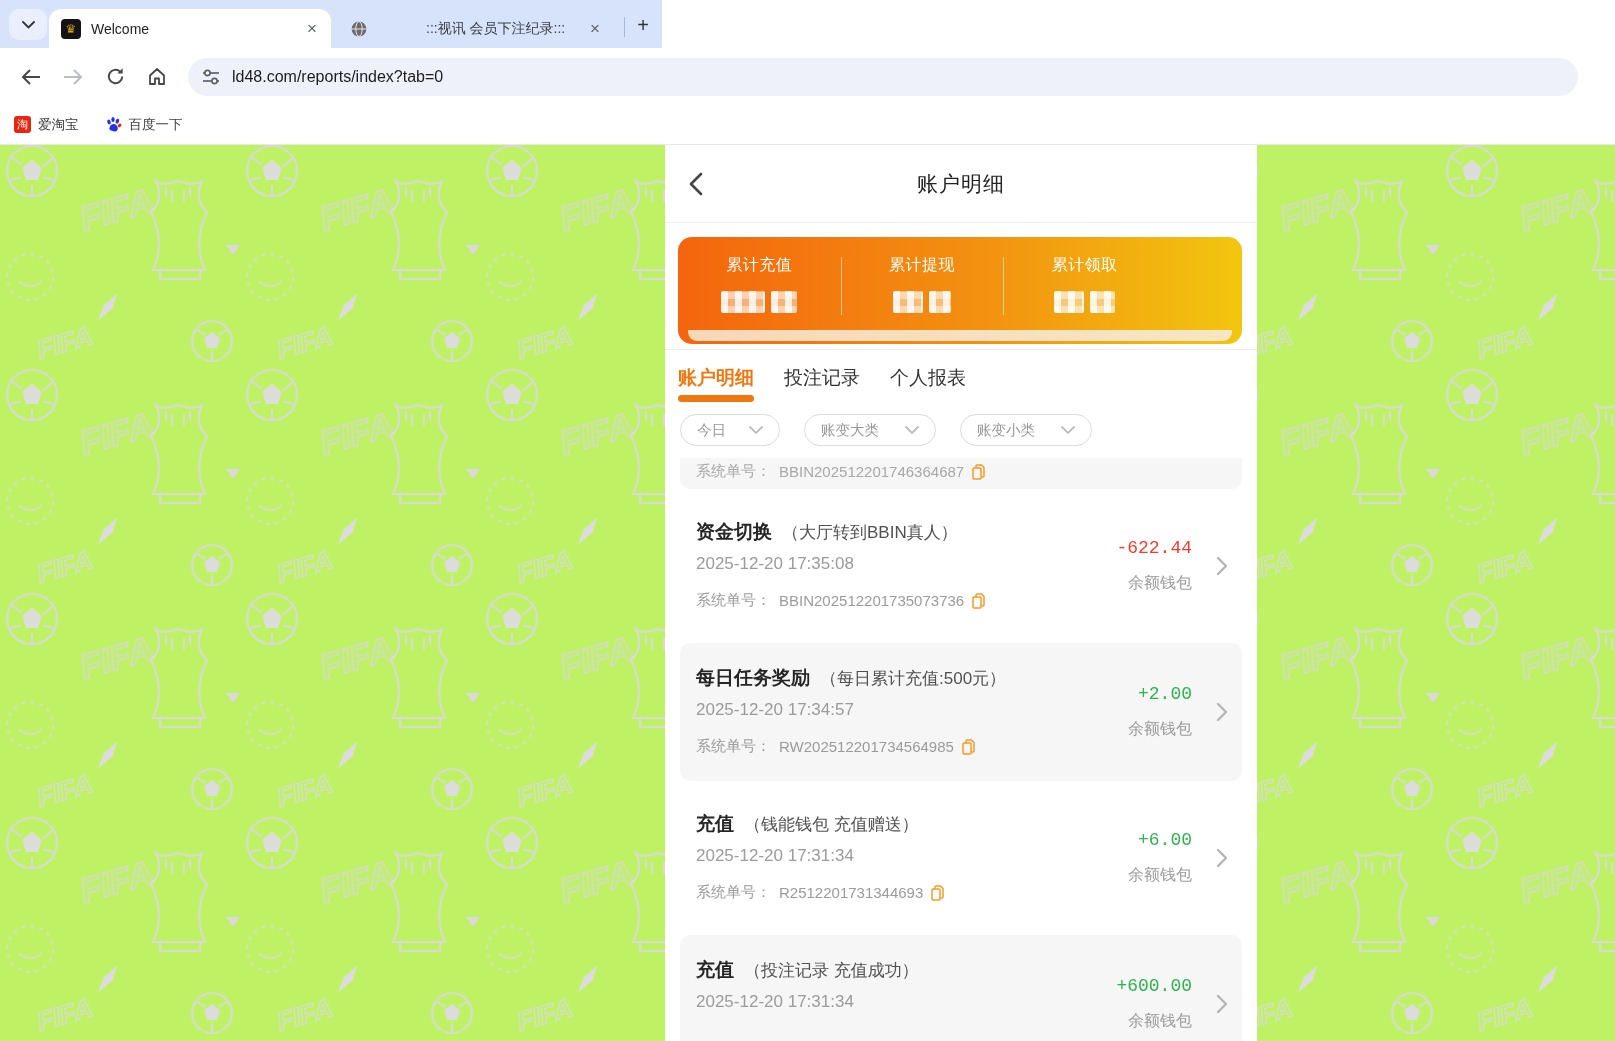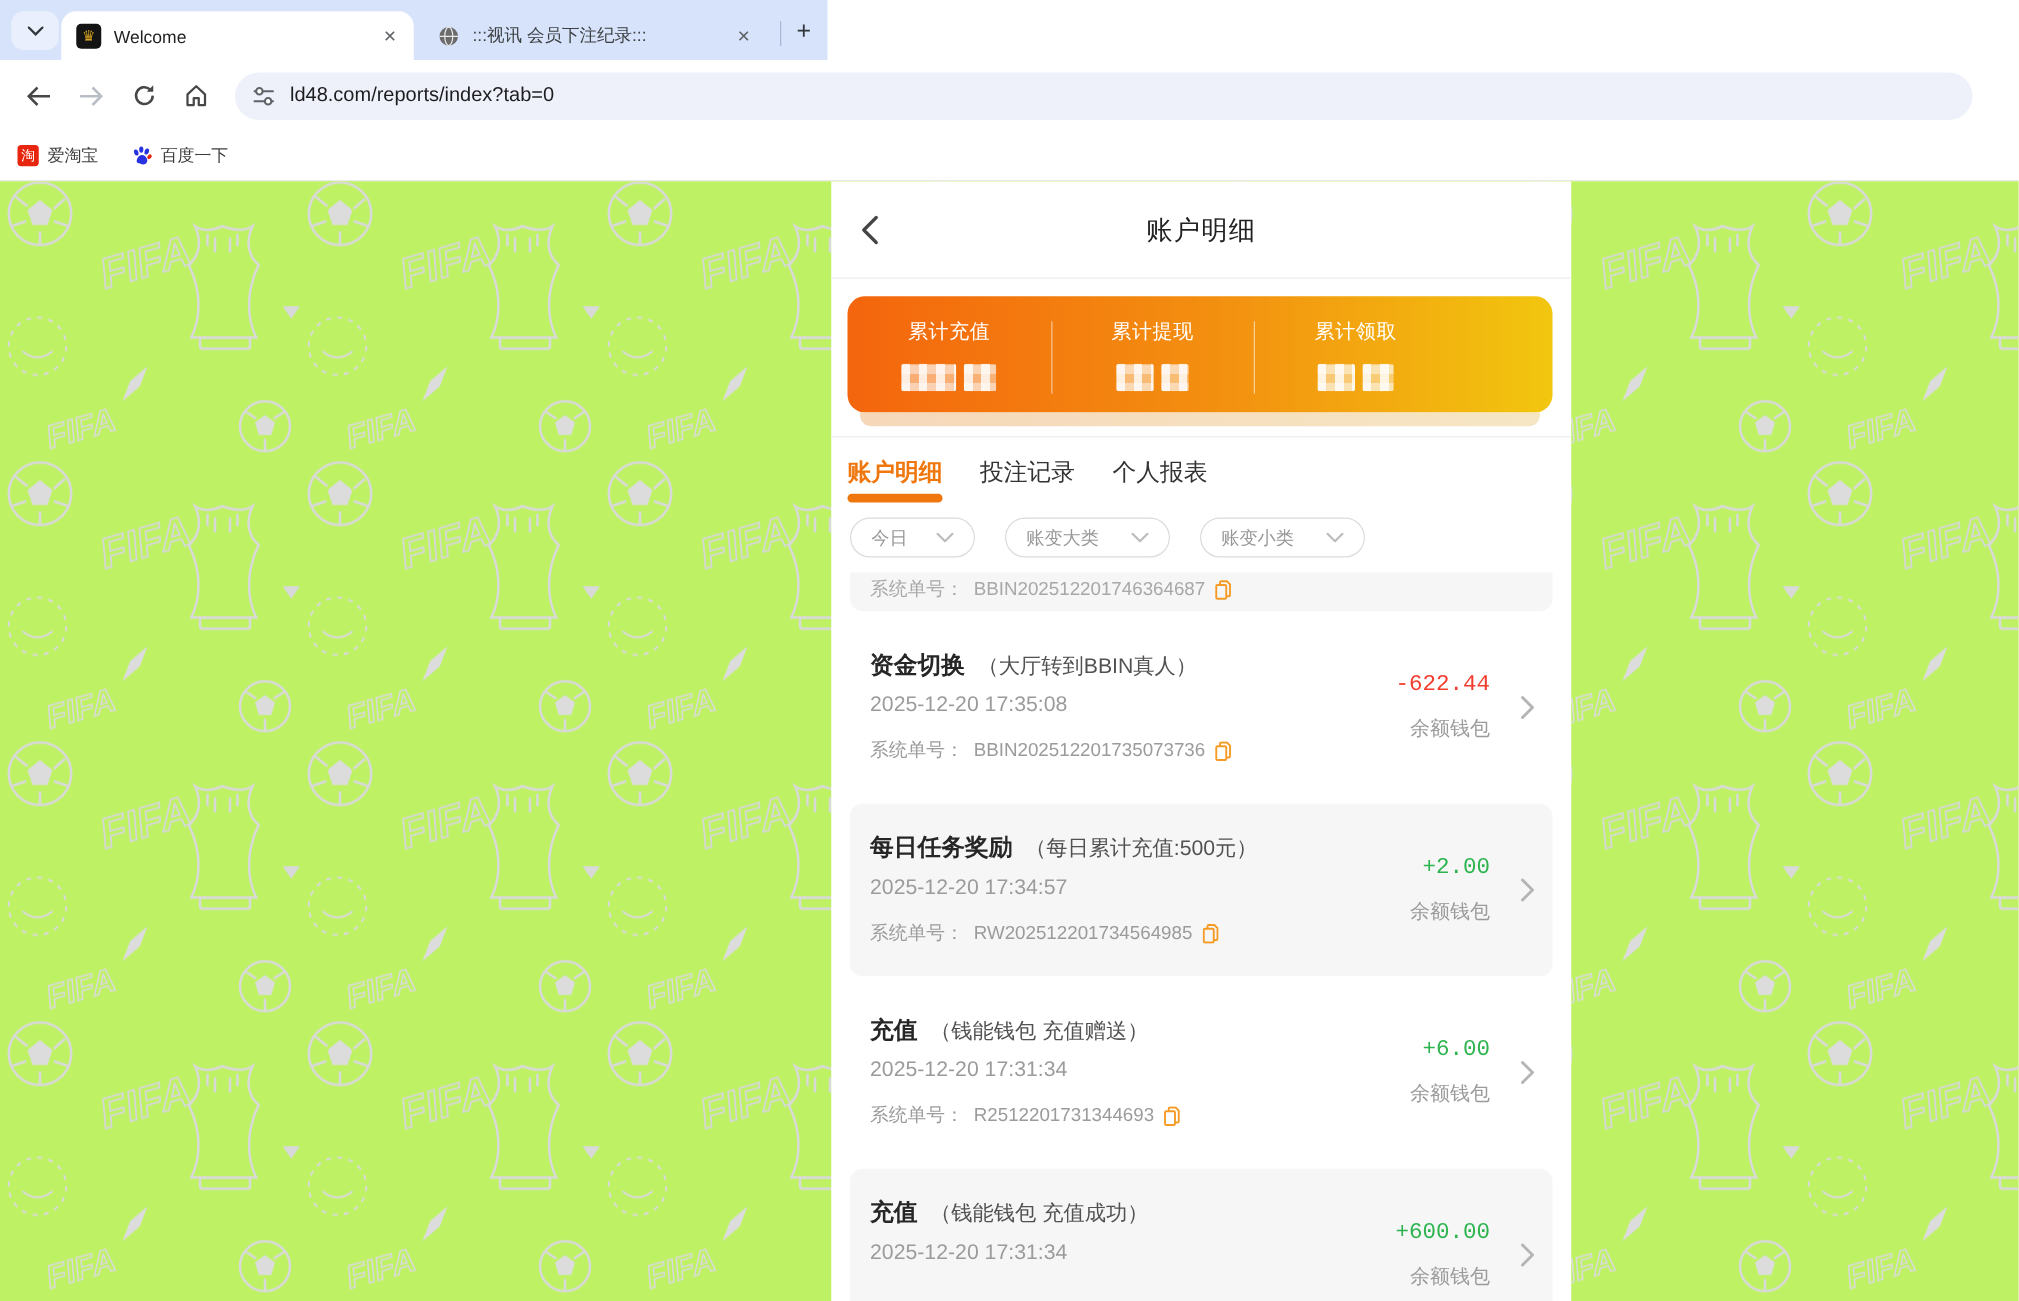--- a/index.html
+++ b/index.html
@@ -8,21 +8,21 @@
 
   
   .tabstrip { position:relative; height:48px; background:#fff; }
   .tabstrip-bg { position:absolute; left:0; top:0; width:662px; height:48px; background:#d7e3fb; }
   .tab-search-btn { position:absolute; left:9px; top:9px; width:38px; height:31px; border-radius:10px;
     background:#e9effd; display:flex; align-items:center; justify-content:center; }
   .tab { position:absolute; top:9px; height:39px; display:flex; align-items:center; gap:10px; padding:0 12px; }
   .tab.active { left:49px; width:282px; background:#fff; border-radius:12px 12px 0 0; }
   .tab.inactive { left:338px; width:276px; }
   .tab .title { font-size:14px; color:#1f1f1f; white-space:nowrap; overflow:hidden; flex:1; }
-  .tab.inactive .title { color:#3c4043; }
+  .tab.inactive .title { color:#3c4043;margin-left:48px; }
   .tab-close { font-size:17px; color:#5f6368; line-height:1; padding:0 2px; cursor:default; }
   .favicon1 { width:20px; height:20px; border-radius:4px; background:#141414; color:#d9a520;
     font-size:12px; display:flex; align-items:center; justify-content:center; flex:0 0 auto; }
   .tab-sep { position:absolute; left:624px; top:17px; width:1px; height:20px; background:#aab8d8; }
   .newtab-btn { position:absolute; left:630px; top:12px; width:26px; height:26px; display:flex;
     align-items:center; justify-content:center; color:#30343b; font-size:20px; }
 
   .toolbar { height:57px; background:#fff; display:flex; align-items:center; padding:0 10px; }
   .nav-ico { width:34px; height:34px; margin:0 4px; display:flex; align-items:center; justify-content:center; }
   .omnibox { margin-left:10px; height:38px; width:1390px; background:#eef1fa; border-radius:19px;
@@ -40,21 +40,21 @@
   .pattern { position:absolute; inset:0; }
 
   .panel { position:absolute; left:665px; top:0; width:592px; height:896px; background:#fff; }
 
   .p-header { position:relative; height:78px; border-bottom:1px solid #ededed; }
   .p-back { position:absolute; left:24px; top:24px; width:30px; height:30px; display:flex; align-items:center; }
   .p-title { position:absolute; left:0; right:0; top:0; height:78px; display:flex; align-items:center;
     justify-content:center; font-size:21px; color:#222; font-weight:500; letter-spacing:1px; }
 
   .summary-wrap { position:relative; height:127px; border-bottom:1px solid #ededed; }
-  .summary-card { position:absolute; left:13px; top:14px; width:564px; height:93px; border-radius:14px;
+  .summary-card { position:absolute; left:13px; top:14px; width:564px; height:107px; border-radius:14px;
     background:linear-gradient(90deg,#f4650d 0%,#f39210 55%,#f2c60f 100%);
     display:flex; padding:18px 76px 14px 0;text-align:right; }
   .sum-col { flex:1; display:flex; flex-direction:column; align-items:center; position:relative; }
   .sum-col + .sum-col::before { content:""; position:absolute; left:0; top:2px; width:1px; height:58px;
     background:rgba(255,255,255,.55); }
   .sum-label { color:#fff; font-size:16px; font-weight:500; letter-spacing:.5px; }
   .sum-val { margin-top:15px; display:flex; gap:6px; }
   .mosaic { height:22px; border-radius:2px;
     background-image:
       repeating-linear-gradient(90deg, rgba(255,255,255,.85) 0 7px, rgba(255,255,255,.30) 7px 14px),
@@ -353,21 +353,21 @@
           <div class="wallet">余额钱包</div>
         </div>
         <svg class="row-chev" width="12" height="20" viewBox="0 0 12 20">
           <polyline points="2,2 10,10 2,18" fill="none" stroke="#b5b5b5" stroke-width="2.4" stroke-linecap="round" stroke-linejoin="round"></polyline>
         </svg>
       </div>
 
       <div class="card gray row">
         <div class="row-title">
           <span class="t">充值</span>
-          <span class="s">（钱能钱包 充值成功）</span>
+          <span class="s">（投注记录 充值成功）</span>
         </div>
         <div class="row-time">2025-12-20 17:31:34</div>
         <div class="row-right">
           <div class="amt pos">+600.00</div>
           <div class="wallet">余额钱包</div>
         </div>
         <svg class="row-chev" width="12" height="20" viewBox="0 0 12 20">
           <polyline points="2,2 10,10 2,18" fill="none" stroke="#b5b5b5" stroke-width="2.4" stroke-linecap="round" stroke-linejoin="round"></polyline>
         </svg>
       </div>

